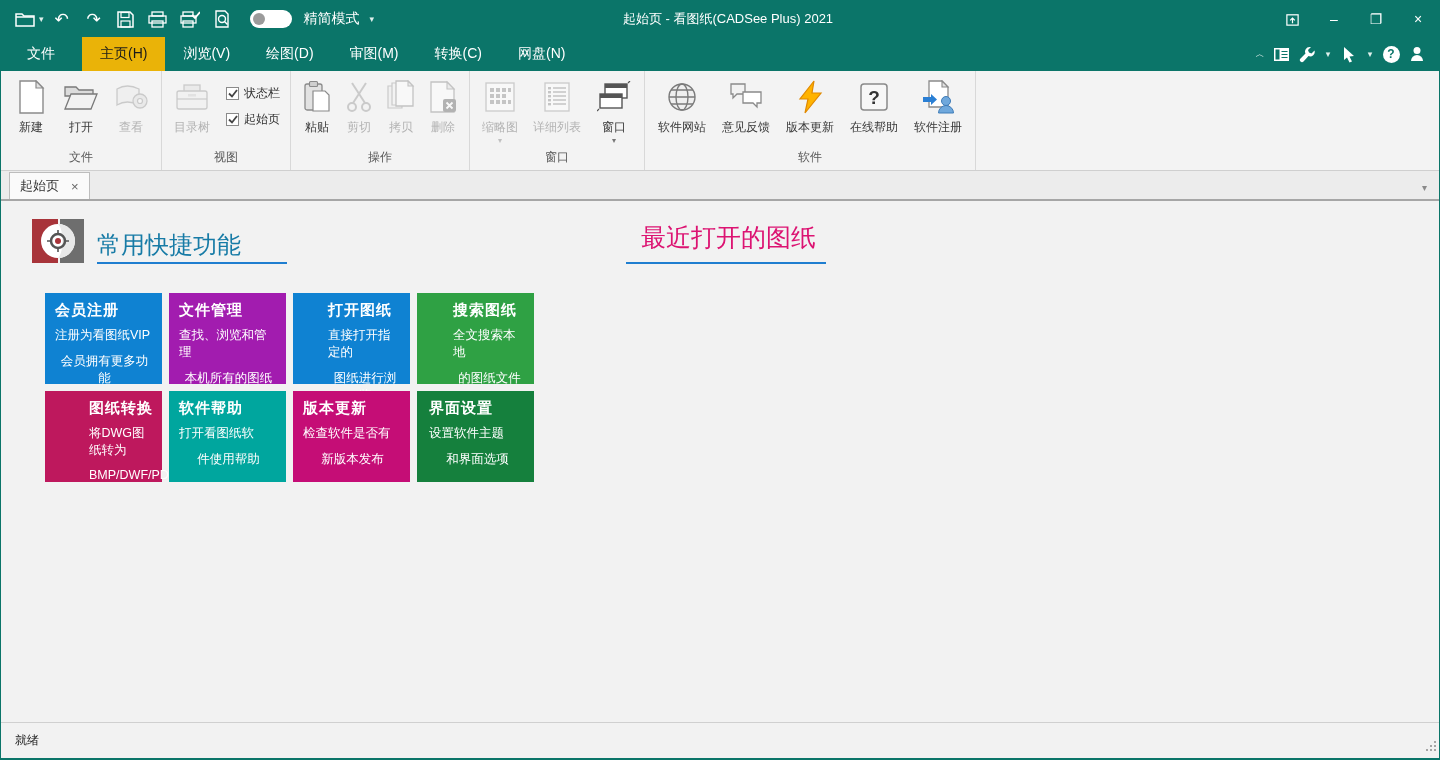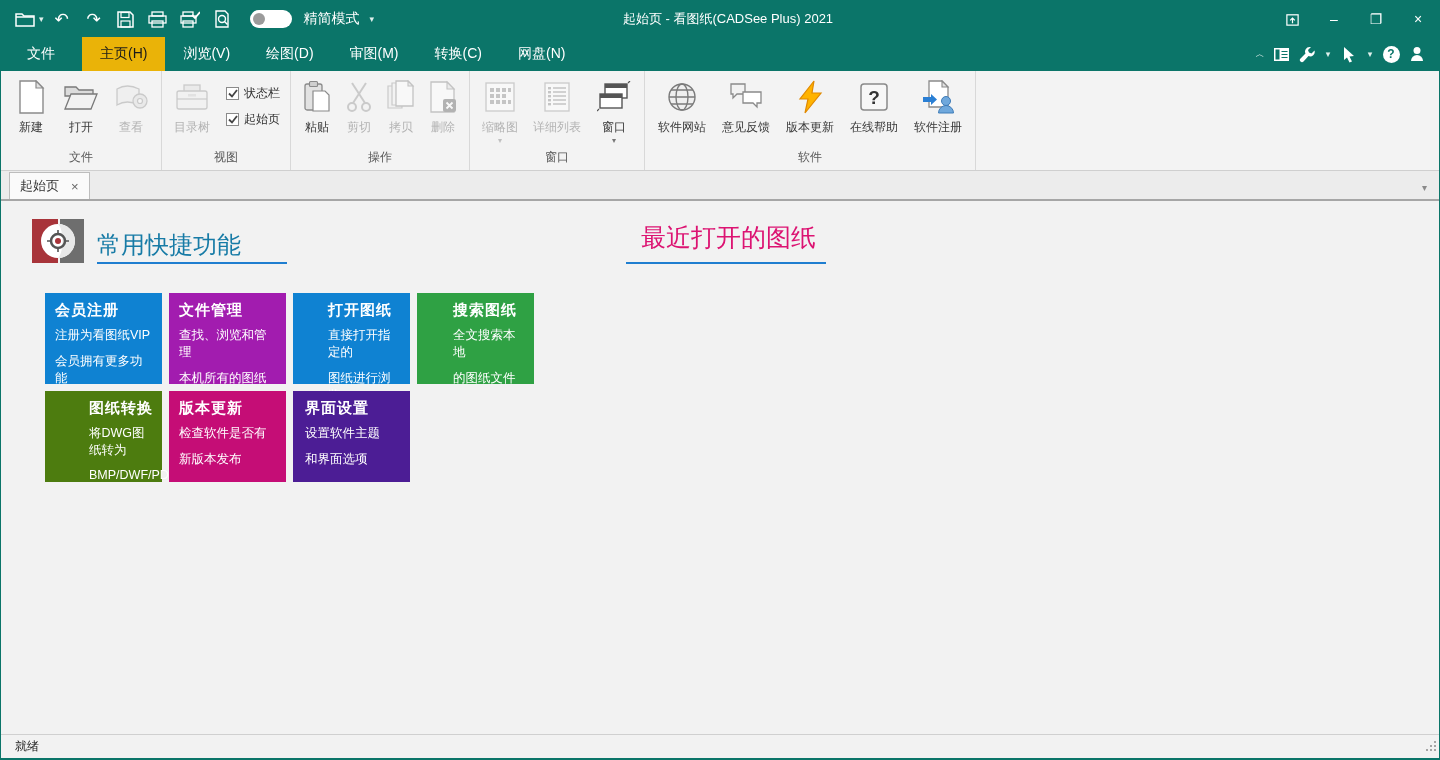--- a/index.html
+++ b/index.html
@@ -65,24 +65,24 @@
   .logo { position:absolute; left:28px; top:13px; }
   .h1 { position:absolute; left:96px; top:20px; font-size:24px; color:#177ba6;margin-top:8px; }
   .h1-underline { position:absolute; left:96px; top:61px; width:190px; height:2px; background:#1f7ed0; }
   .h2 { position:absolute; left:640px; top:20px; font-size:25px; color:#dc1372; }
   .h2-underline { position:absolute; left:625px; top:61px; width:200px; height:2px; background:#1f7ed0; }
   .tiles { position:absolute; left:44px; top:92px; display:grid;
            grid-template-columns:repeat(4,117px); grid-auto-rows:91px; gap:7px; }
   .tile { color:#fff; padding:8px 8px 0 10px; cursor:default; }
   .tile-title { font-size:15px; font-weight:bold; letter-spacing:1px; }
   .tile-line { font-size:12.5px; margin-top:7px; }
-  .tile-line + .tile-line { margin-top:9px; }
+  .tile-line + .tile-line { margin-top:9px;text-align:center; }
 
   
-  .statusbar { height:24px; background:#f2f2f2; border-top:1px solid #d0d0d0; display:flex; align-items:center;
+  .statusbar { height:36px; background:#f2f2f2; border-top:1px solid #d0d0d0; display:flex; align-items:center;
                padding:0 14px; flex-shrink:0; position:relative; }
   .status-text { font-size:12px; color:#222; }
   .grip { position:absolute; right:2px; bottom:2px; }
 </style>
 </head>
 <body>
 
 <div class="window">
 
   <div class="titlebar">
@@ -461,31 +461,36 @@
       <div class="tile" style="background: rgb(15, 130, 210); padding-left: 35px;">
         <div class="tile-title">打开图纸</div>
         <div class="tile-line">直接打开指定的</div>
         <div class="tile-line">图纸进行浏览</div>
       </div>
       <div class="tile" style="background: rgb(47, 161, 68); padding-left: 36px;">
         <div class="tile-title">搜索图纸</div>
         <div class="tile-line">全文搜索本地</div>
         <div class="tile-line">的图纸文件</div>
       </div>
-      <div class="tile" style="background: #4d7c0f; padding-left: 44px;">
+      <div class="tile" style="background: #be185d; padding-left: 44px;">
         <div class="tile-title">图纸转换</div>
         <div class="tile-line">将DWG图纸转为</div>
         <div class="tile-line">BMP/DWF/PDF</div>
+      </div>
+      <div class="tile" style="background: rgb(0, 166, 158);">
+        <div class="tile-title">软件帮助</div>
+        <div class="tile-line">打开看图纸软</div>
+        <div class="tile-line">件使用帮助</div>
       </div>
       <div class="tile" style="background: rgb(197, 13, 118);">
         <div class="tile-title">版本更新</div>
         <div class="tile-line">检查软件是否有</div>
         <div class="tile-line">新版本发布</div>
       </div>
-      <div class="tile" style="background: #4c1d95; padding-left: 12px;">
+      <div class="tile" style="background: #15803d; padding-left: 12px;">
         <div class="tile-title">界面设置</div>
         <div class="tile-line">设置软件主题</div>
         <div class="tile-line">和界面选项</div>
       </div>
     </div>
   </div>
 
   <div class="statusbar">
     <span class="status-text">就绪</span>
     <span class="grip">

